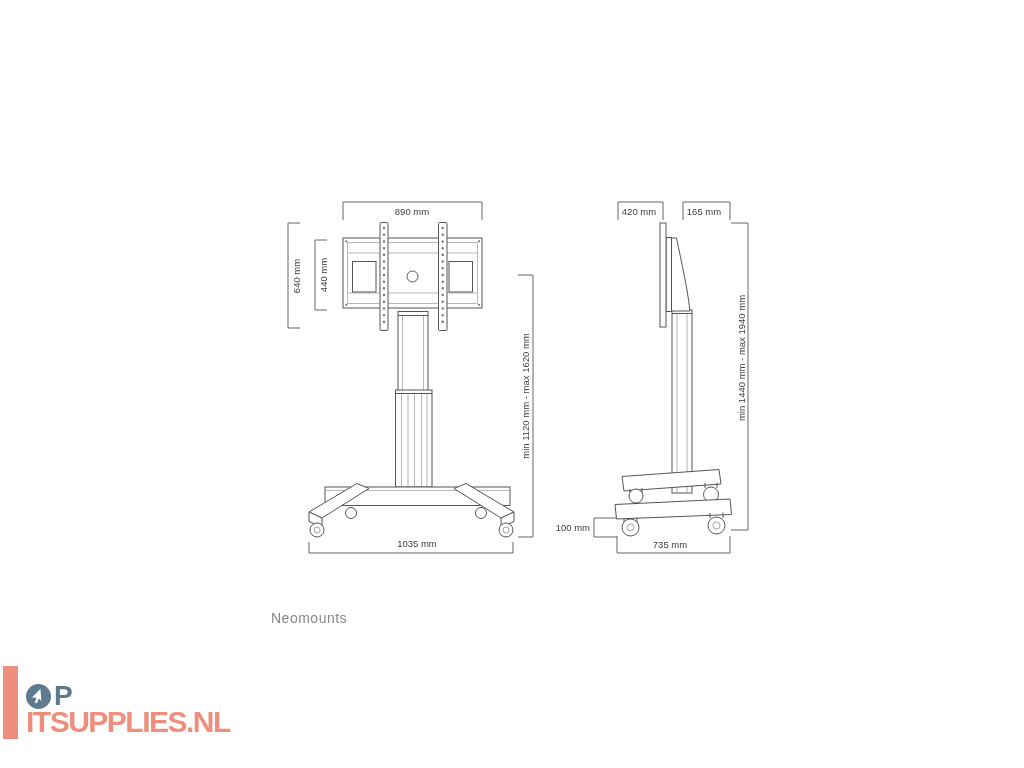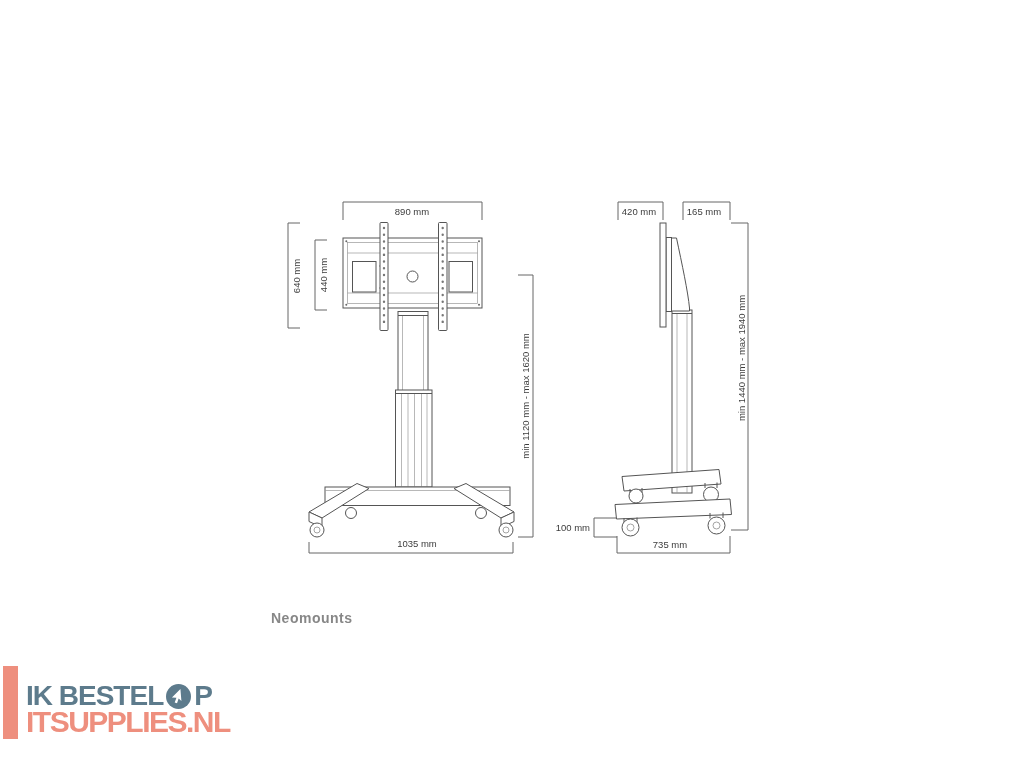--- a/index.html
+++ b/index.html
@@ -20,21 +20,20 @@
   .lt2   { stroke:#999; fill:none; stroke-width:0.9; }
   .dot   { fill:#666; stroke:none; }
   .holes { stroke:#777; stroke-width:2.4; stroke-linecap:round;
            stroke-dasharray:0.1,6.6; fill:none; }
   text.dl { font-family:"Liberation Sans", sans-serif; font-size:9.5px; fill:#3c3c3c; }
 
   .brand {
     position:absolute; left:271px; top:609px;
     font-size:14px; line-height:18px; letter-spacing:0.5px;
     color:#878787;
-    font-weight:bold;
   }
 
   
   .wm-bar {
     position:absolute; left:3px; top:666px;
     width:15px; height:73px; background:#ee8f7e;
   }
   .wm-l1 {
     position:absolute; left:26px; top:683px;
     display:flex; align-items:center; gap:3px;
@@ -168,21 +167,20 @@
       <circle class="lt2" cx="716.5" cy="525.5" r="3.5"></circle>
     </g>
   </g>
 </svg>
 
 <div class="brand">Neomounts</div>
 
 <div>
   <div class="wm-bar"></div>
   <div class="wm-l1">
-    <span>IK BESTEL</span>
     <span class="wm-o">
       <svg width="25" height="25" viewBox="0 0 25 25">
         <circle cx="12.5" cy="12.5" r="12.5" fill="#5d7b8c"></circle>
         <g transform="translate(13,12.7) rotate(45) translate(-4.5,-6.5)">
           <polygon points="0,0 0,12 3.4,9 5.5,13.6 7.7,12.5 5.6,8.1 9.3,7.9" fill="#ffffff"></polygon>
         </g>
       </svg>
     </span>
     <span>P</span>
   </div>

